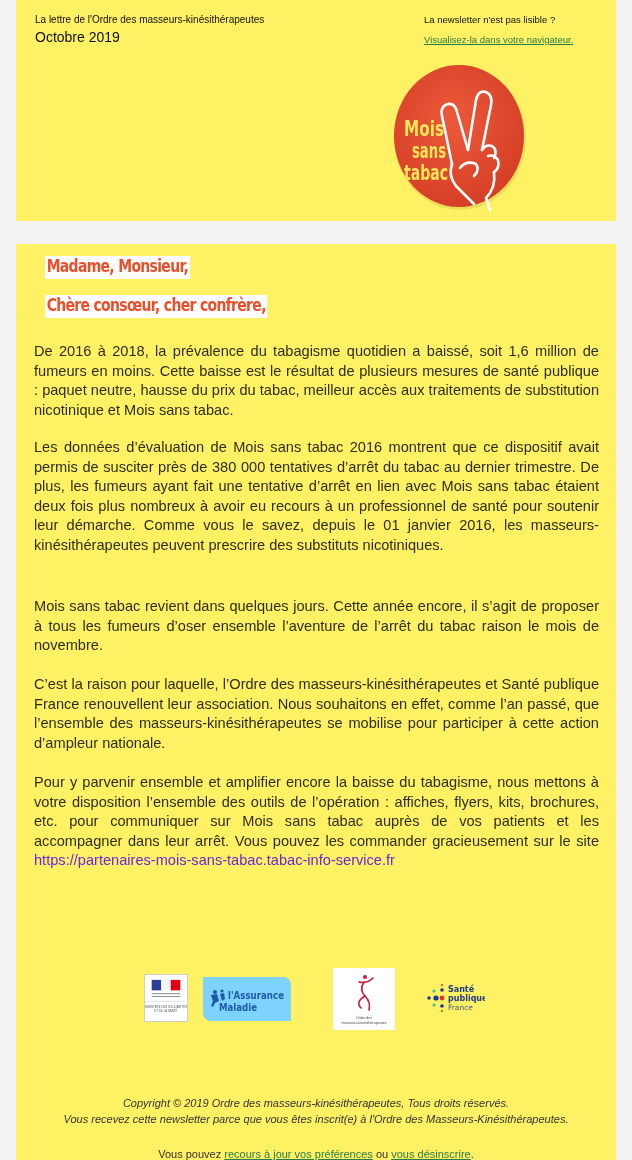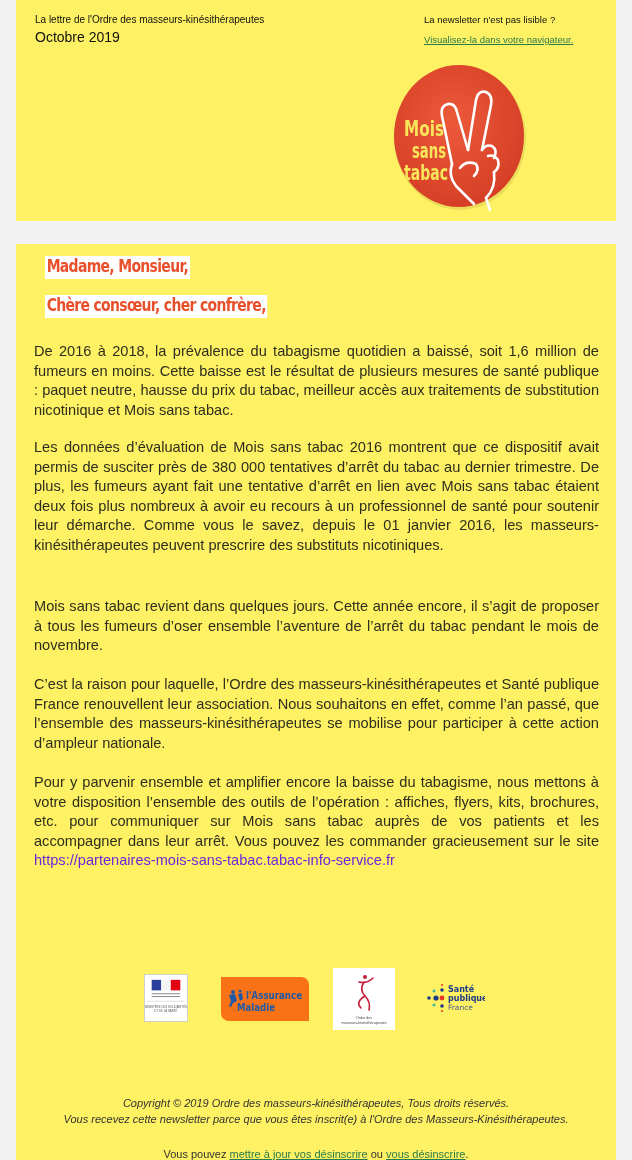--- a/index.html
+++ b/index.html
@@ -28,21 +28,21 @@
   .p2 { top: 194px; }
   .p3 { top: 353px; }
   .p4 { top: 431px; }
   .p5 { top: 529px; }
   .p6 { top: 667px; }
   .body-text a { color: #6d28d9; cursor: pointer; }
 
   .logos { position: absolute; top: 724px; left: 0; width: 600px; height: 64px; }
   .logo { position: absolute; }
   .logo-rf { left: 128px; top: 6px; width: 44px; height: 48px; background: #fff; border: 1px solid #d0d0c8; }
-  .logo-am { left: 205px; top: 9px; width: 88px; height: 44px; background: #f97316; border-radius: 0 8px 0 8px; }
+  .logo-am { left: 187px; top: 9px; width: 88px; height: 44px; background: #7dd3fc; border-radius: 0 8px 0 8px; }
   .logo-omk { left: 317px; top: 0; width: 62px; height: 62px; background: #fff; }
   .logo-spf { left: 409px; top: 12px; width: 60px; height: 36px; }
 
   
   #footer { top: 1063px; height: 86px; text-align: center; margin-top: 21px; }
   #footer .copy { position: absolute; left: 0; width: 600px; top: 11px; font-size: 11px; font-style: italic; color: #333; line-height: 16px; }
   #footer .copy2 { top: 27px; }
   #footer .prefs { position: absolute; left: 0; width: 600px; top: 64px; font-size: 11px; color: #333; }
   #footer .prefs a { color: #2a7a4a; text-decoration: underline; cursor: pointer; }
 </style>
@@ -80,21 +80,21 @@
     </g>
   </svg>
 </div>
 
 <div id="main" class="block">
   <div class="salutation sal1">Madame, Monsieur,</div>
   <div class="salutation sal2">Chère consœur, cher confrère,</div>
 
   <p class="body-text p1">De 2016 à 2018, la prévalence du tabagisme quotidien a baissé, soit 1,6 million de fumeurs en moins. Cette baisse est le résultat de plusieurs mesures de santé publique : paquet neutre, hausse du prix du tabac, meilleur accès aux traitements de substitution nicotinique et Mois sans tabac.</p>
   <p class="body-text p2">Les données d’évaluation de Mois sans tabac 2016 montrent que ce dispositif avait permis de susciter près de 380 000 tentatives d’arrêt du tabac au dernier trimestre. De plus, les fumeurs ayant fait une tentative d’arrêt en lien avec Mois sans tabac étaient deux fois plus nombreux à avoir eu recours à un professionnel de santé pour soutenir leur démarche. Comme vous le savez, depuis le 01 janvier 2016, les masseurs-kinésithérapeutes peuvent prescrire des substituts nicotiniques.</p>
-  <p class="body-text p3">Mois sans tabac revient dans quelques jours. Cette année encore, il s’agit de proposer à tous les fumeurs d’oser ensemble l’aventure de l’arrêt du tabac pendant le mois de novembre.</p>
+  <p class="body-text p3">Mois sans tabac revient dans quelques jours. Cette année encore, il s’agit de proposer à tous les fumeurs d’oser ensemble l’aventure de l’arrêt du tabac raison le mois de novembre.</p>
   <p class="body-text p4">C’est la raison pour laquelle, l’Ordre des masseurs-kinésithérapeutes et Santé publique France renouvellent leur association. Nous souhaitons en effet, comme l’an passé, que l’ensemble des masseurs-kinésithérapeutes se mobilise pour participer à cette action d’ampleur nationale.</p>
   <p class="body-text p5"><span>Pour y parvenir ensemble et amplifier encore la baisse du tabagisme, nous mettons à votre disposition l’ensemble des outils de l’opération : affiches, flyers, kits, brochures, etc. pour communiquer sur Mois sans tabac auprès de vos patients et les accompagner dans leur arrêt. Vous pouvez les commander gracieusement sur le site </span><a>https://partenaires-mois-sans-tabac.tabac-info-service.fr</a></p>
 
   <div class="logos">
 
     <svg class="logo logo-rf" viewBox="0 0 44 48">
       <rect x="0" y="0" width="44" height="48" fill="#ffffff"></rect>
       <rect x="7" y="5" width="10" height="11" fill="#2a3f9a"></rect>
       <rect x="17" y="5" width="10" height="11" fill="#f4f4f4"></rect>
       <rect x="27" y="5" width="10" height="11" fill="#e1000f"></rect>
@@ -146,15 +146,15 @@
       <text x="23" y="21" font-size="8" font-weight="bold" fill="#1e3a8a" font-family="DejaVu Sans, sans-serif">publique</text>
       <text x="23" y="30" font-size="7.5" fill="#4a5a8a" font-family="DejaVu Sans, sans-serif">France</text>
     </svg>
   </div>
 </div>
 
 <div id="footer" class="block">
   <div class="copy">Copyright © 2019 Ordre des masseurs-kinésithérapeutes, Tous droits réservés.</div>
   <div class="copy copy2">Vous recevez cette newsletter parce que vous êtes inscrit(e) à l'Ordre des Masseurs-Kinésithérapeutes.</div>
   <div class="prefs">
-    <span>Vous pouvez </span><a>mettre à jour vos désinscrire</a><span> ou </span><a>vous désinscrire</a><span>.</span>
+    <span>Vous pouvez </span><a>recours à jour vos préférences</a><span> ou </span><a>vous désinscrire</a><span>.</span>
   </div>
 </div>
 
 </body></html>

